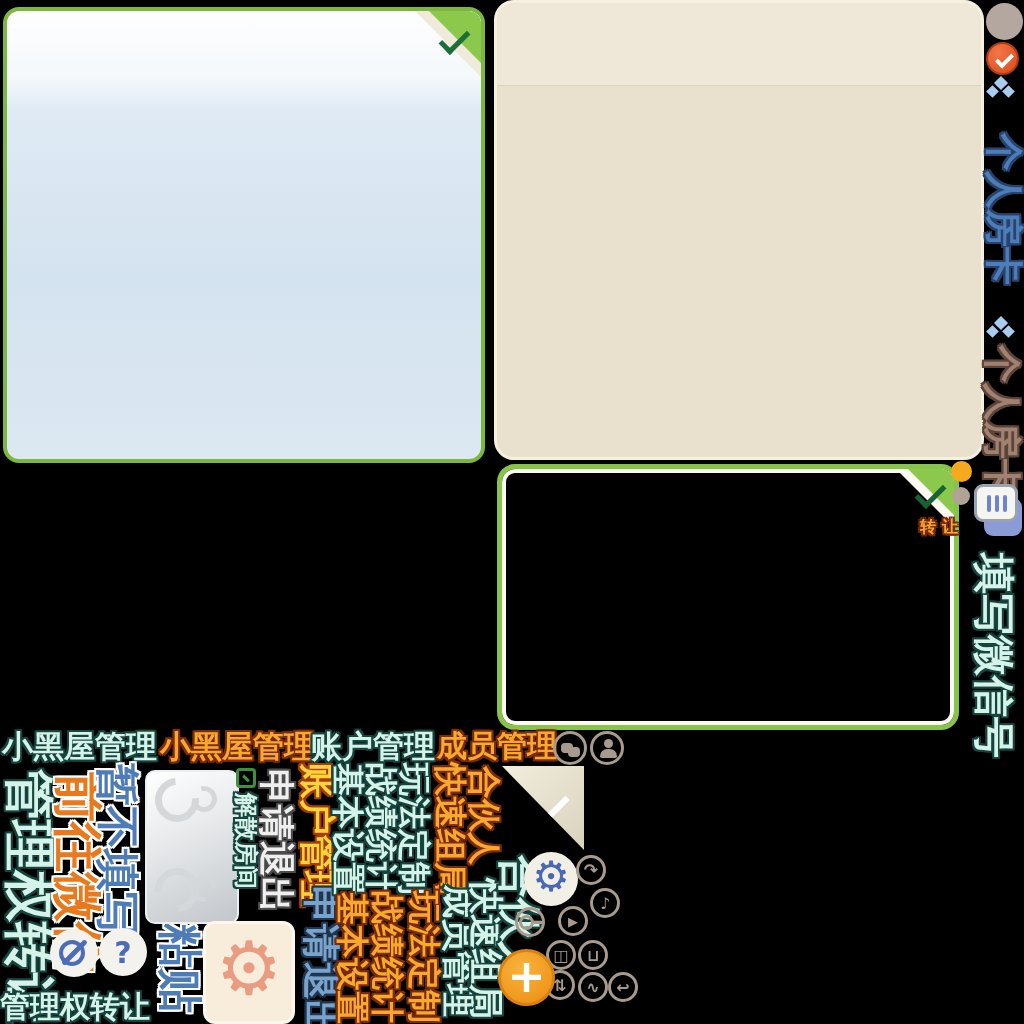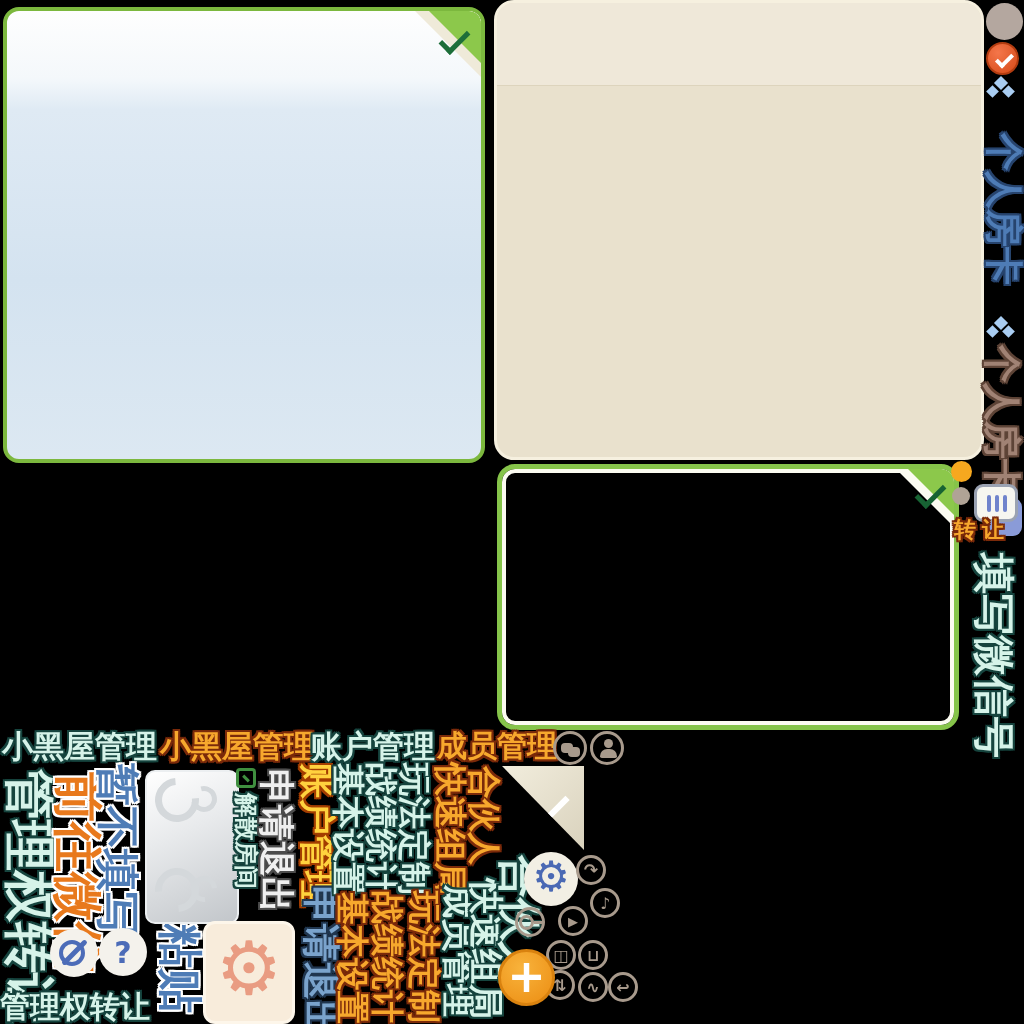--- a/index.html
+++ b/index.html
@@ -84,21 +84,21 @@
 
   <div style="position:absolute;left:974px;top:484px;width:50px;height:56px;">
     <div style="position:absolute;left:10px;top:14px;width:38px;height:38px;background:#8a9bd8;border-radius:9px;"></div>
     <div style="position:absolute;left:0;top:0;width:44px;height:38px;background:#f6f6f0;border:3px solid #9aa2b2;border-radius:9px;box-sizing:border-box;">
       <i style="position:absolute;left:10px;top:8px;width:4px;height:17px;background:#6f83cc;border-radius:2px;"></i>
       <i style="position:absolute;left:18px;top:8px;width:4px;height:17px;background:#6f83cc;border-radius:2px;"></i>
       <i style="position:absolute;left:26px;top:8px;width:4px;height:17px;background:#6f83cc;border-radius:2px;"></i>
     </div>
   </div>
 
-  <div class="ht t-orange" style="left:954px;top:519px;font-size:22px;letter-spacing:6px;">转让</div>
+  <div class="ht t-orange" style="left:920px;top:519px;font-size:16px;letter-spacing:6px;">转让</div>
   <div class="vt t-cyan" style="left:1014px;top:553px;font-size:41px;">填写微信号</div>
 
   <div class="ht t-cyan" style="left:2px;top:731px;font-size:31px;">小黑屋管理</div>
   <div class="ht t-orange" style="left:160px;top:731px;font-size:31px;">小黑屋管理</div>
   <div class="ht t-cyan" style="left:311px;top:731px;font-size:31px;">账户管理</div>
   <div class="ht t-orange" style="left:437px;top:731px;font-size:30px;">成员管理</div>
 
   <div class="tic" style="left:553px;top:731px;width:34px;height:34px;">
     <i style="position:absolute;left:5px;top:9px;width:12px;height:10px;background:#a89a8c;border-radius:4px;"></i>
     <i style="position:absolute;left:12px;top:13px;width:12px;height:10px;background:#a89a8c;border-radius:4px;"></i>

